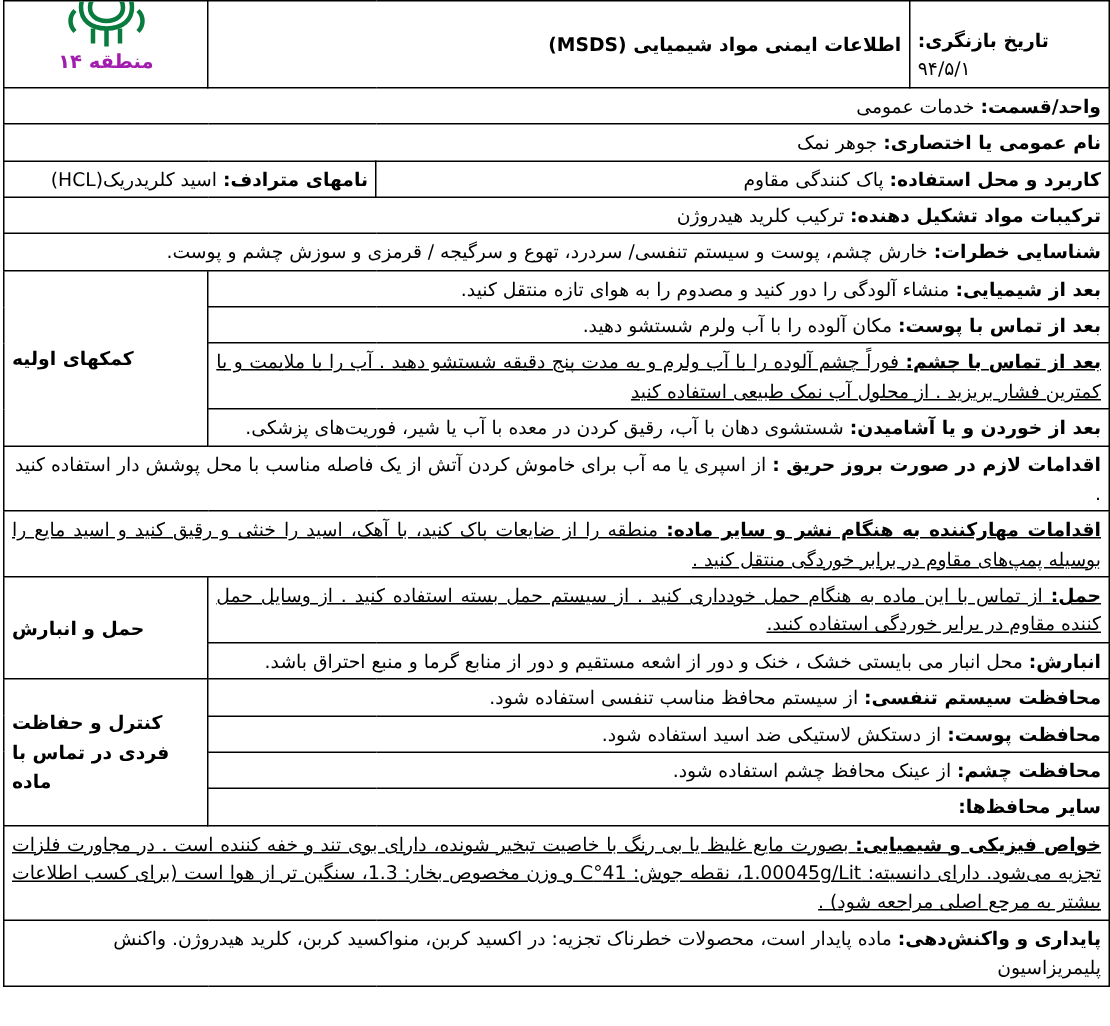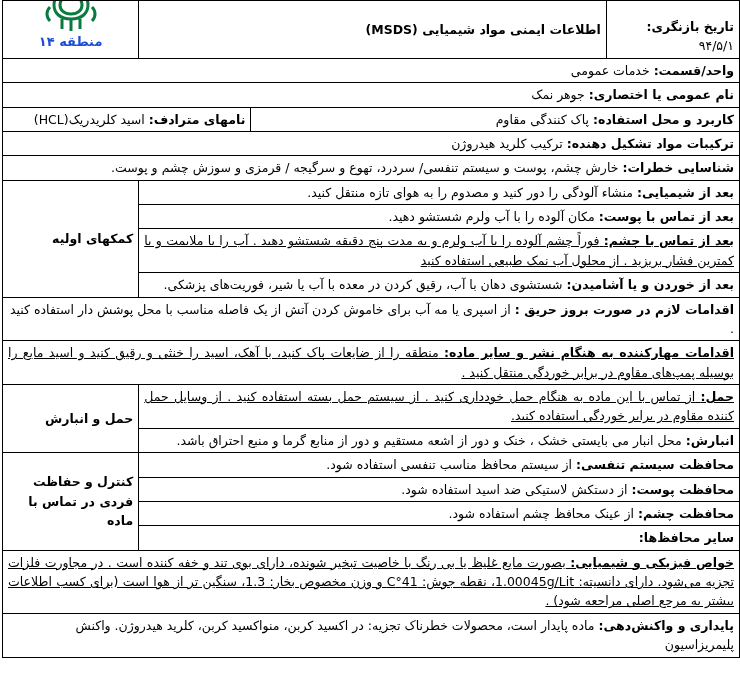--- a/index.html
+++ b/index.html
@@ -30,21 +30,21 @@
     padding: 2px 5px;
     vertical-align: middle;
     font-size: 12.5px;
     line-height: 1.55;
   }
   .hdr-row td {
     padding: 0;
     height: 48px;
   }
   .hdr-cell {
-    text-align: right;
+    text-align: left;
     font-size: 12.5px;
     line-height: 1.6;
     padding: 3px 4px;
   }
   .hdr-title {
     font-size: 14px;
     font-weight: bold;
     text-align: right;
   }
   .hdr-logo {
@@ -67,29 +67,29 @@
     height: 52px;
     color: #0a7b3e;
   }
   .logo-caption {
     position: absolute;
     bottom: 1px;
     right: 50%;
     transform: translateX(50%);
     font-size: 13px;
     font-weight: bold;
-    color: #1d4ed8;
+    color: #a21caf;
     white-space: nowrap;
   }
   .lbl {
     font-weight: bold;
   }
   .rowlabel {
     font-weight: bold;
-    text-align: right;
+    text-align: left;
     font-size: 12.5px;
     line-height: 1.6;
   }
   .cell-text {
     text-align: right;
     margin-top: 28px;
   }
   .justified {
     text-align: justify;
     text-justify: inter-word;

